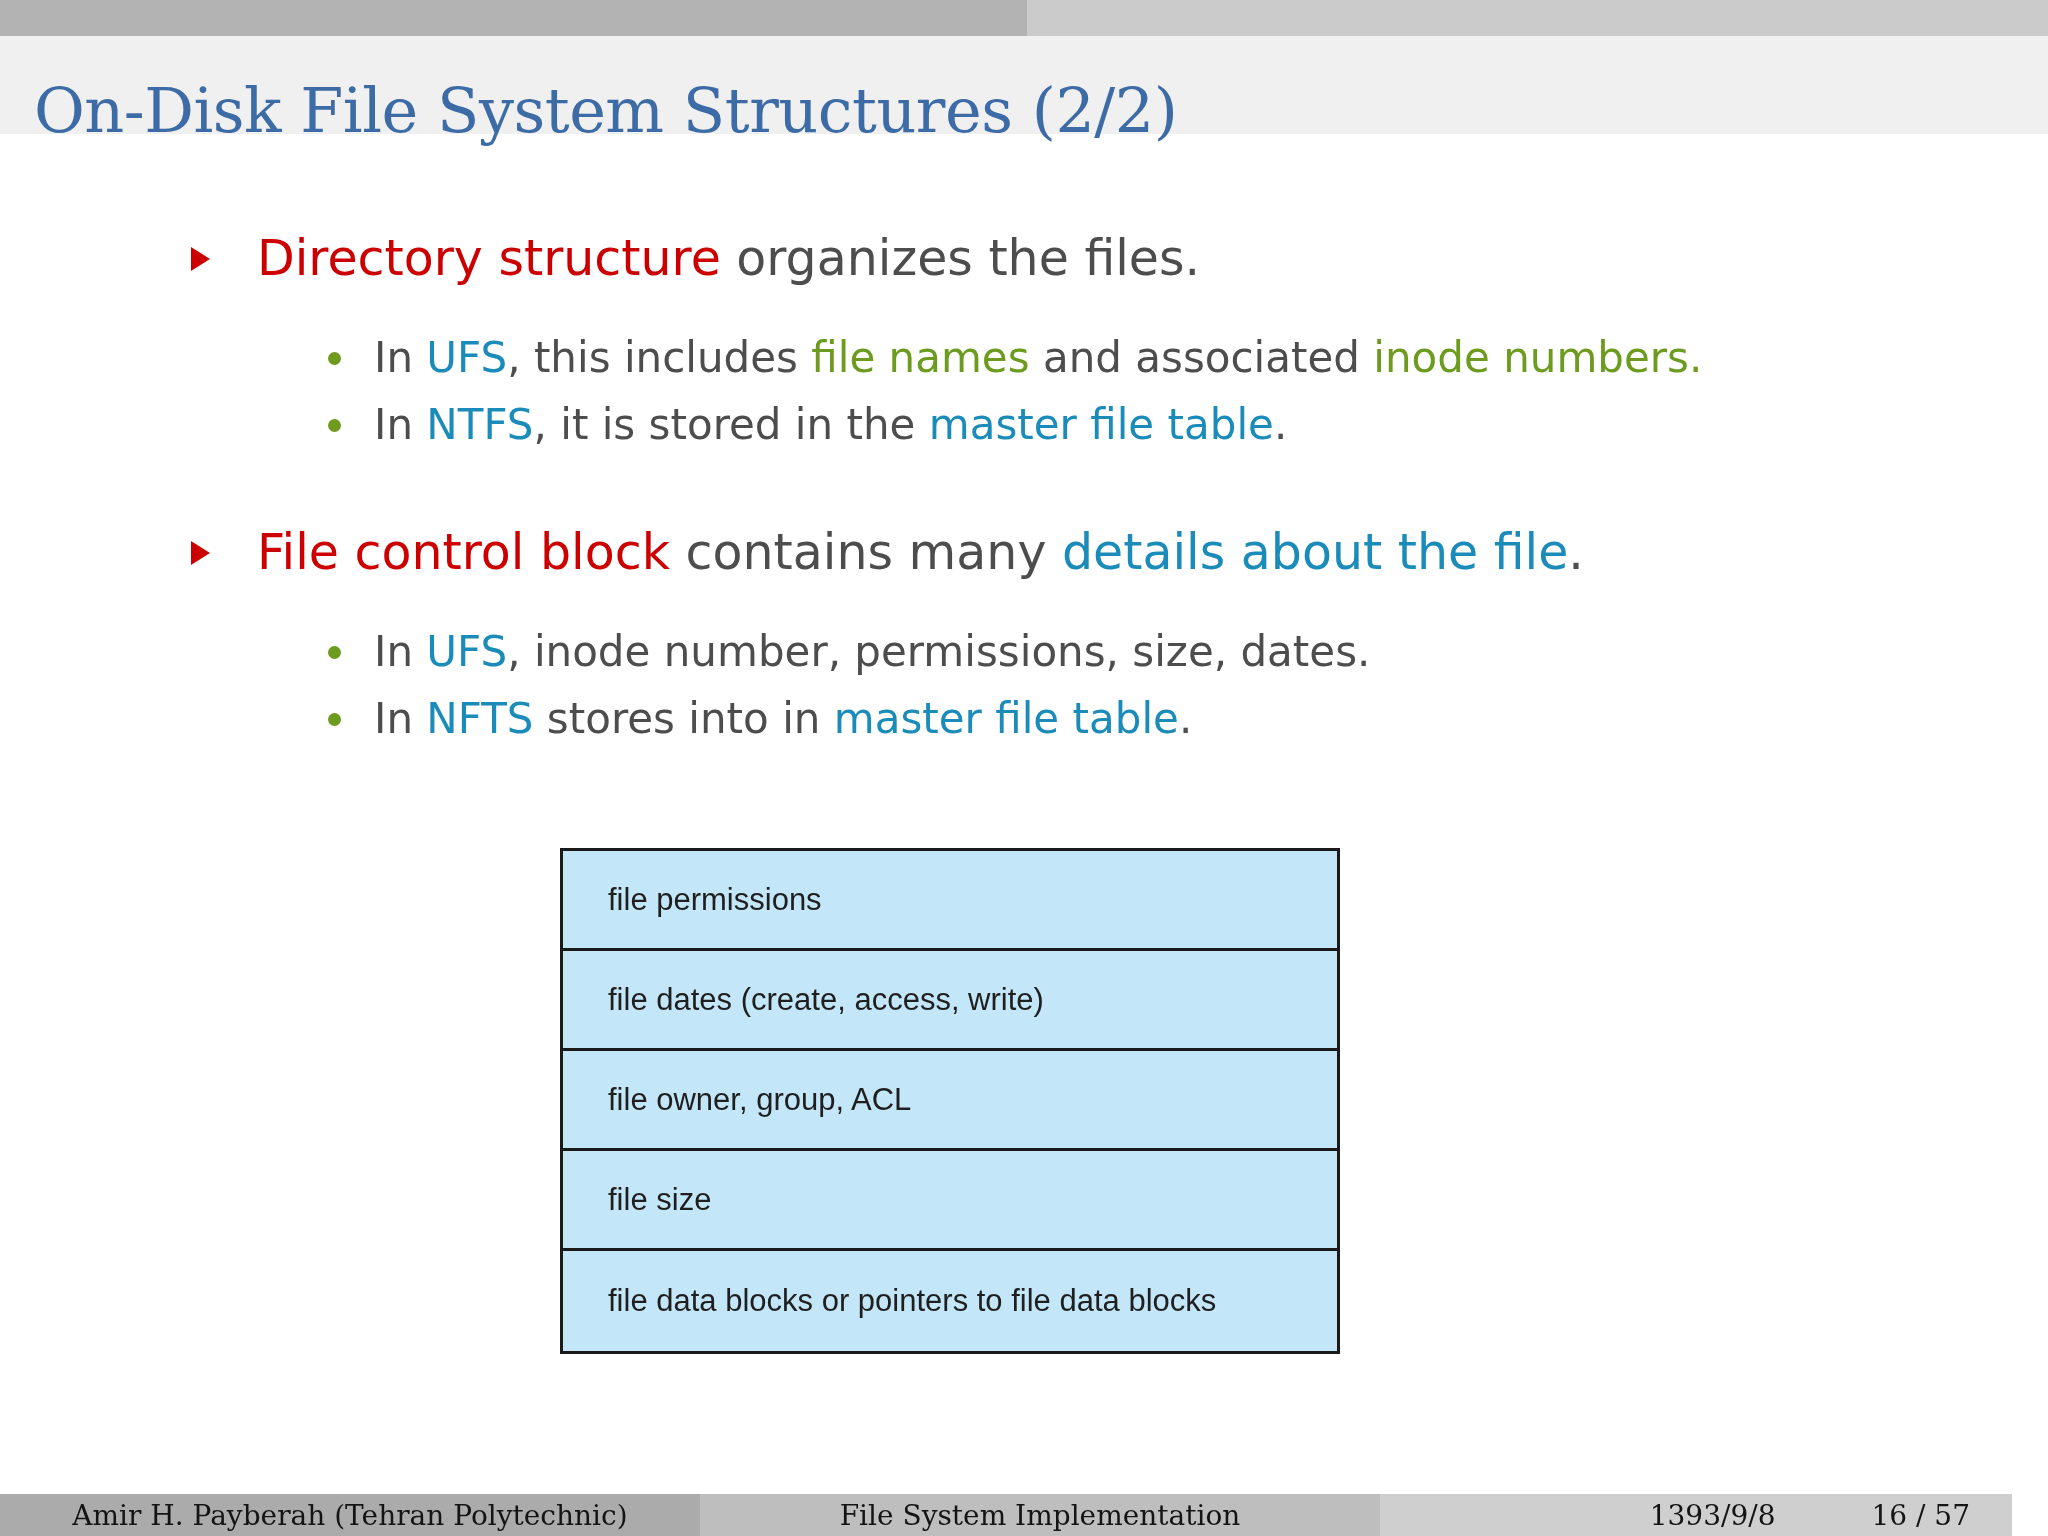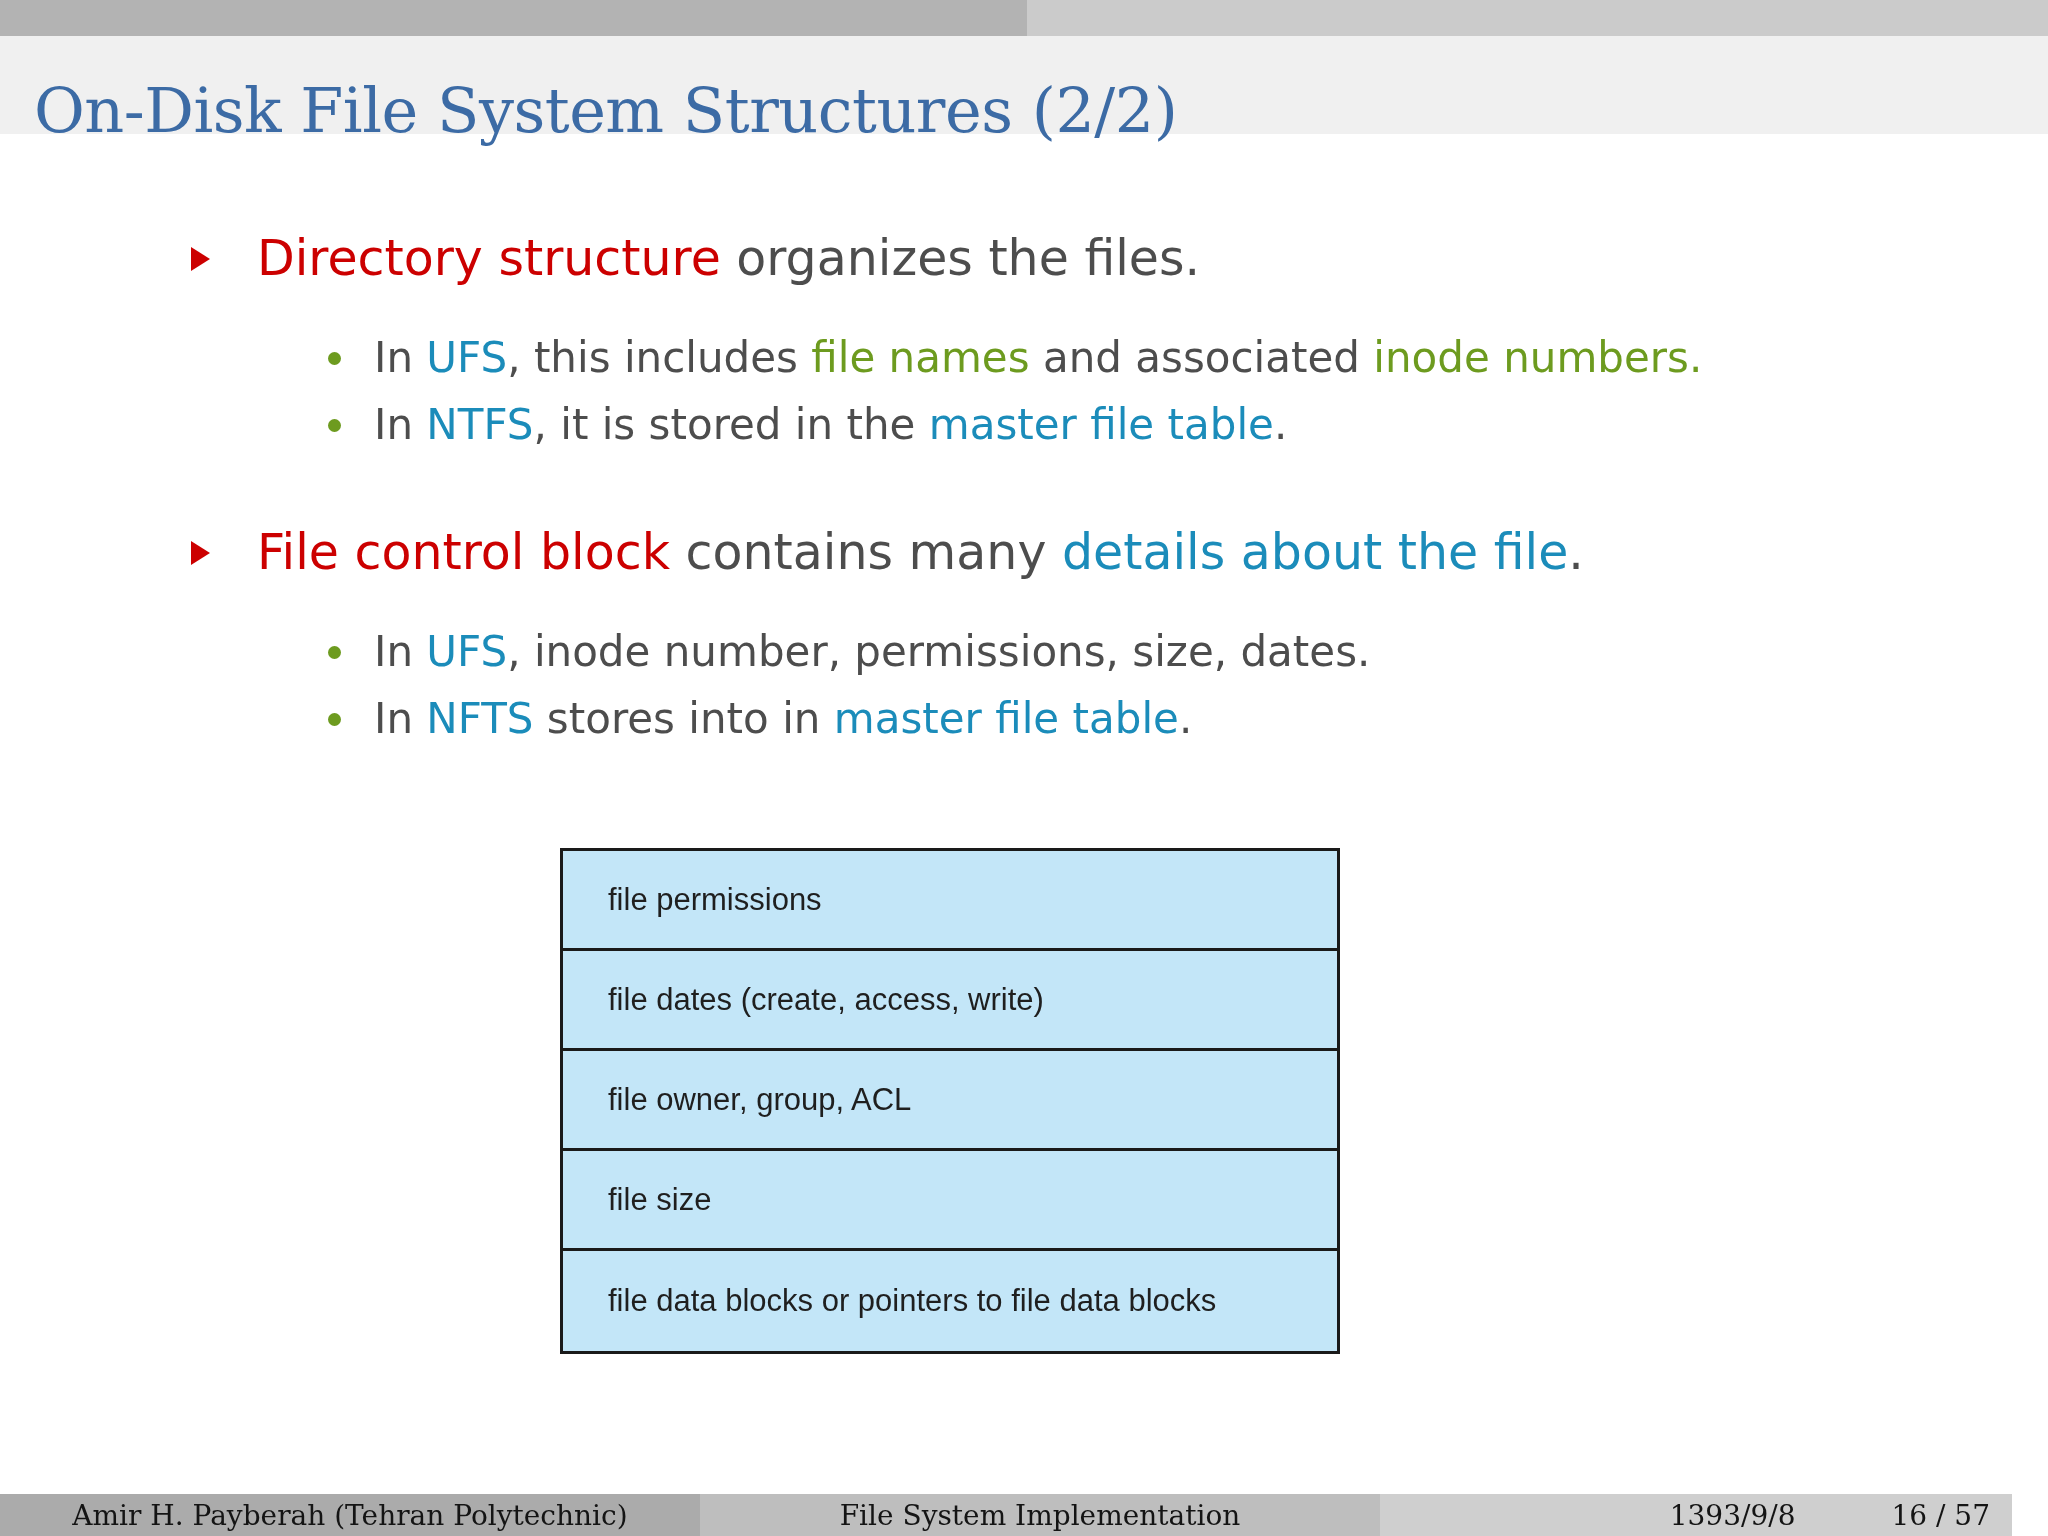--- a/index.html
+++ b/index.html
@@ -141,21 +141,21 @@
     display: flex;
     align-items: center;
     justify-content: center;
     height: 42px;
     box-sizing: border-box;
     white-space: nowrap;
   }
   #footer .fs-author { flex: 0 0 700px;  background: #ababab; }
   #footer .fs-talk   { flex: 0 0 680px;  background: #bebebe; }
   #footer .fs-right  { flex: 1 1 auto;   background: #cfcfcf;
-                       justify-content: flex-end; padding-right: 22px; gap: 96px; }
+                       justify-content: flex-end; padding-right: 42px; gap: 96px; }
 </style>
 </head>
 <body>
 
 <div id="topbar">
   <div class="seg-dark"></div>
   <div class="seg-light"></div>
 </div>
 
 <div id="titlebar">

